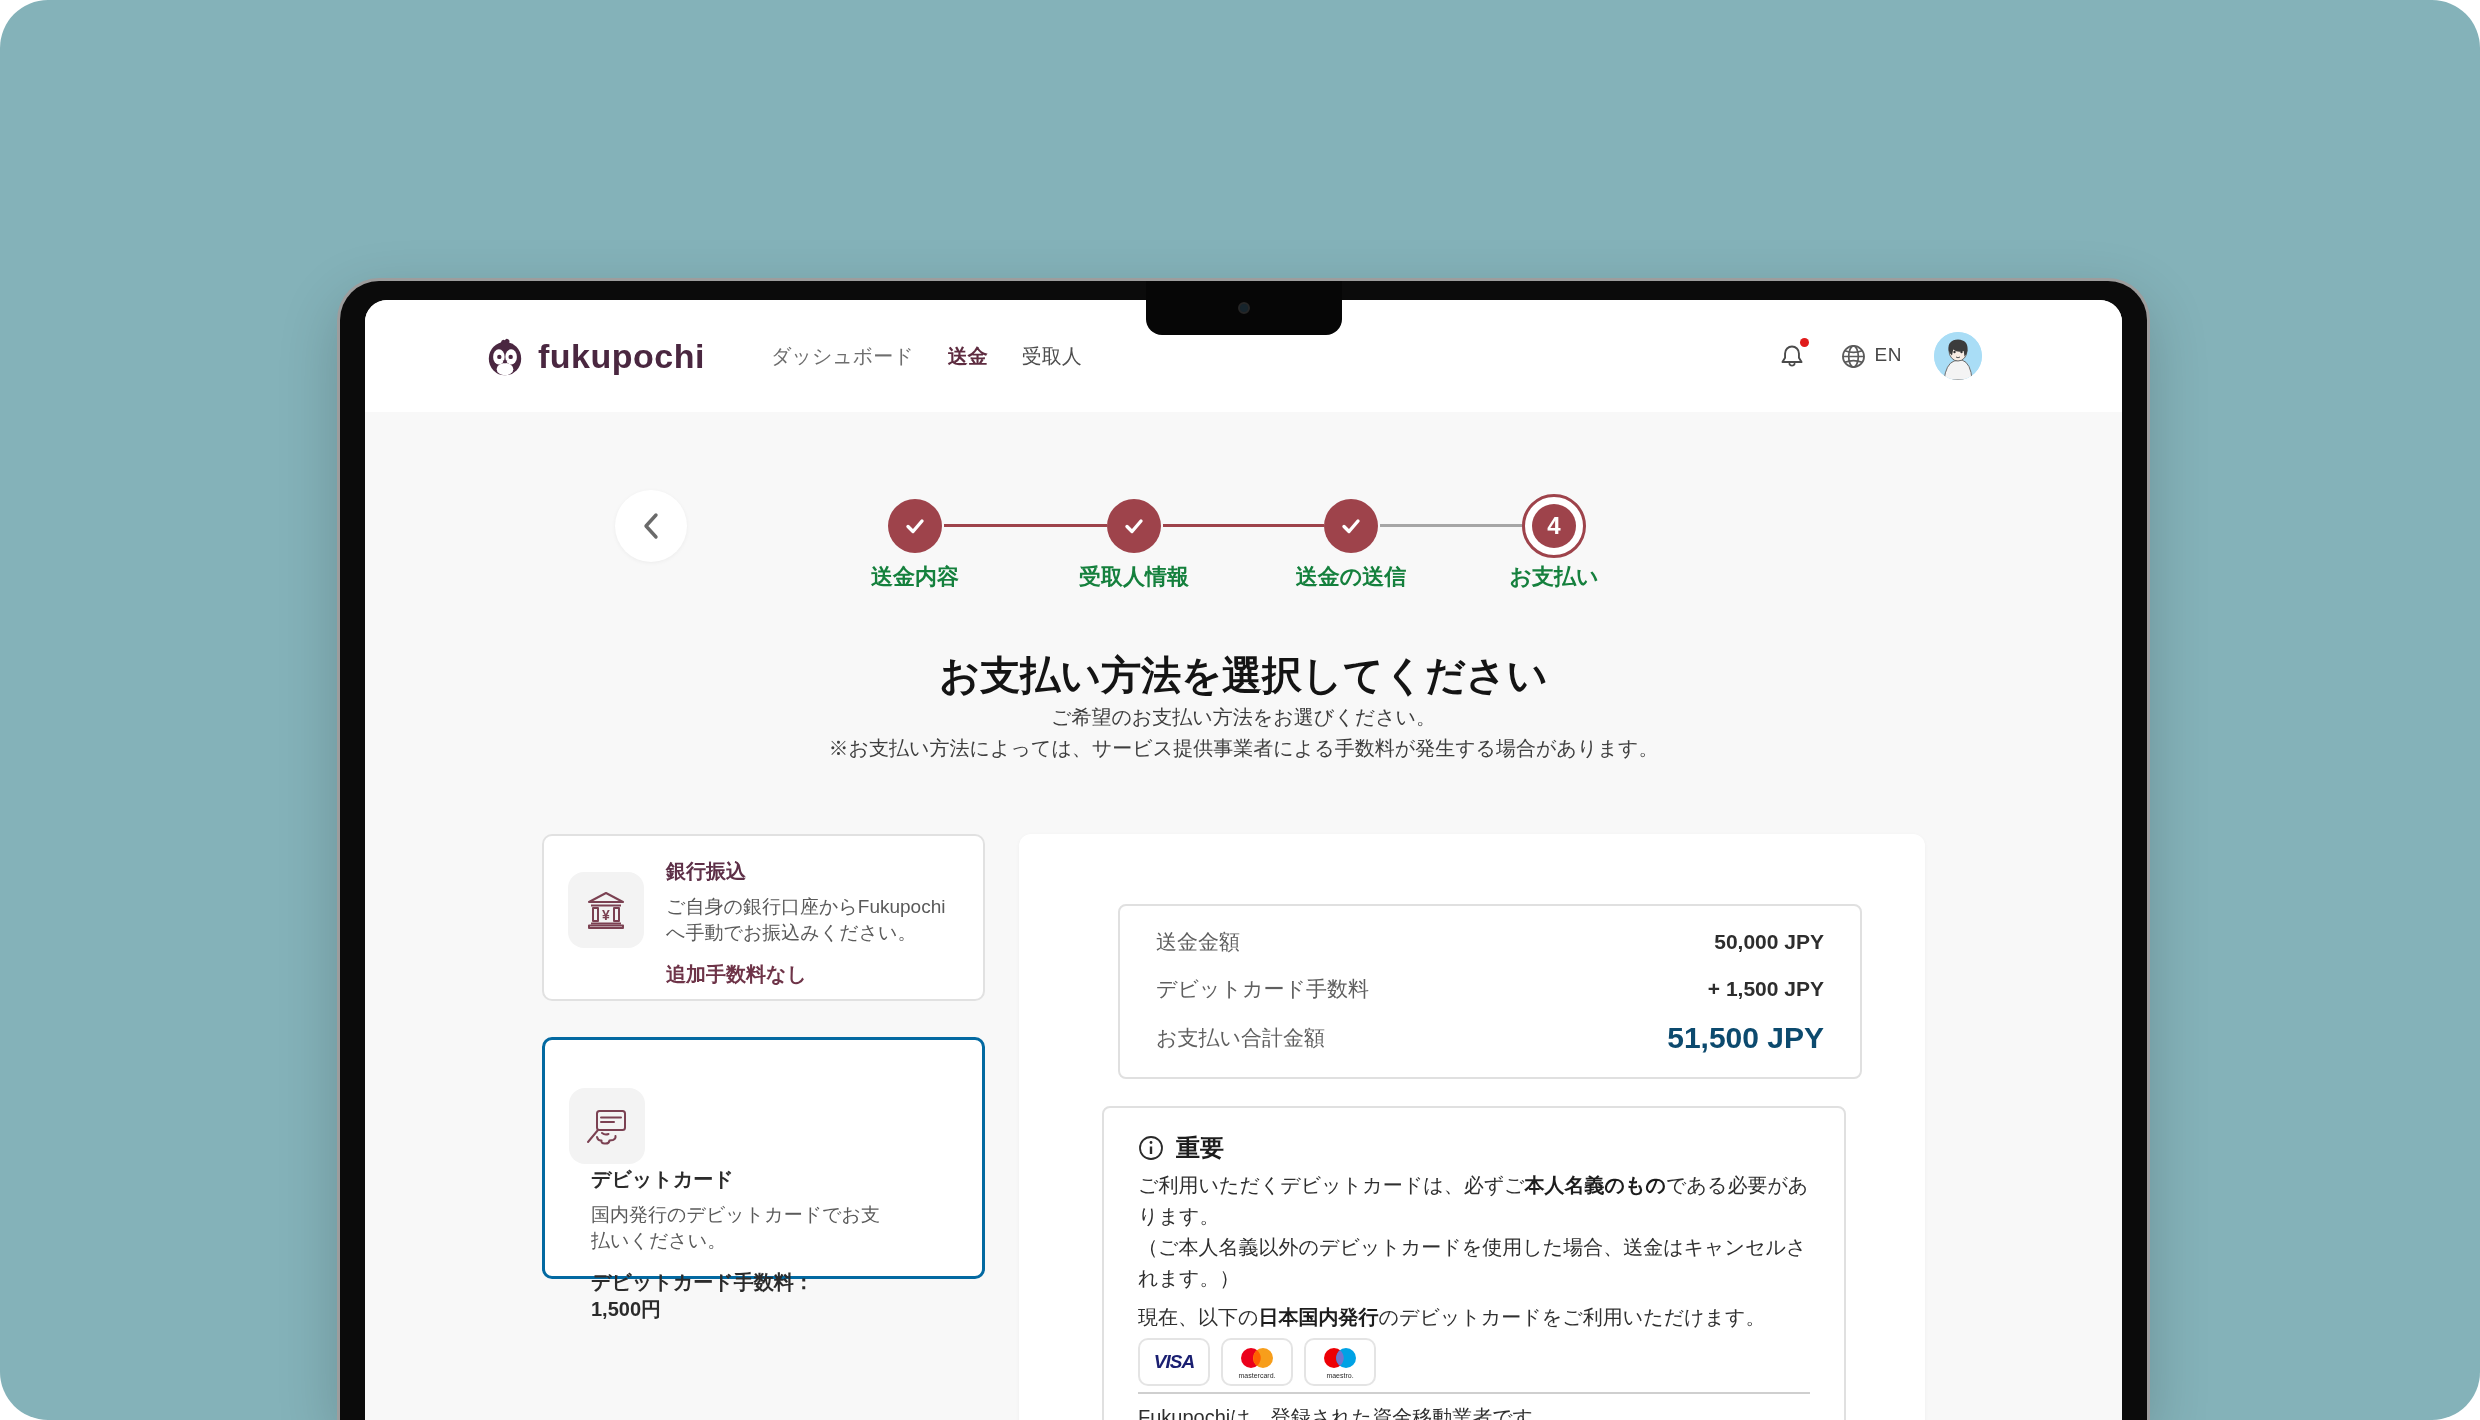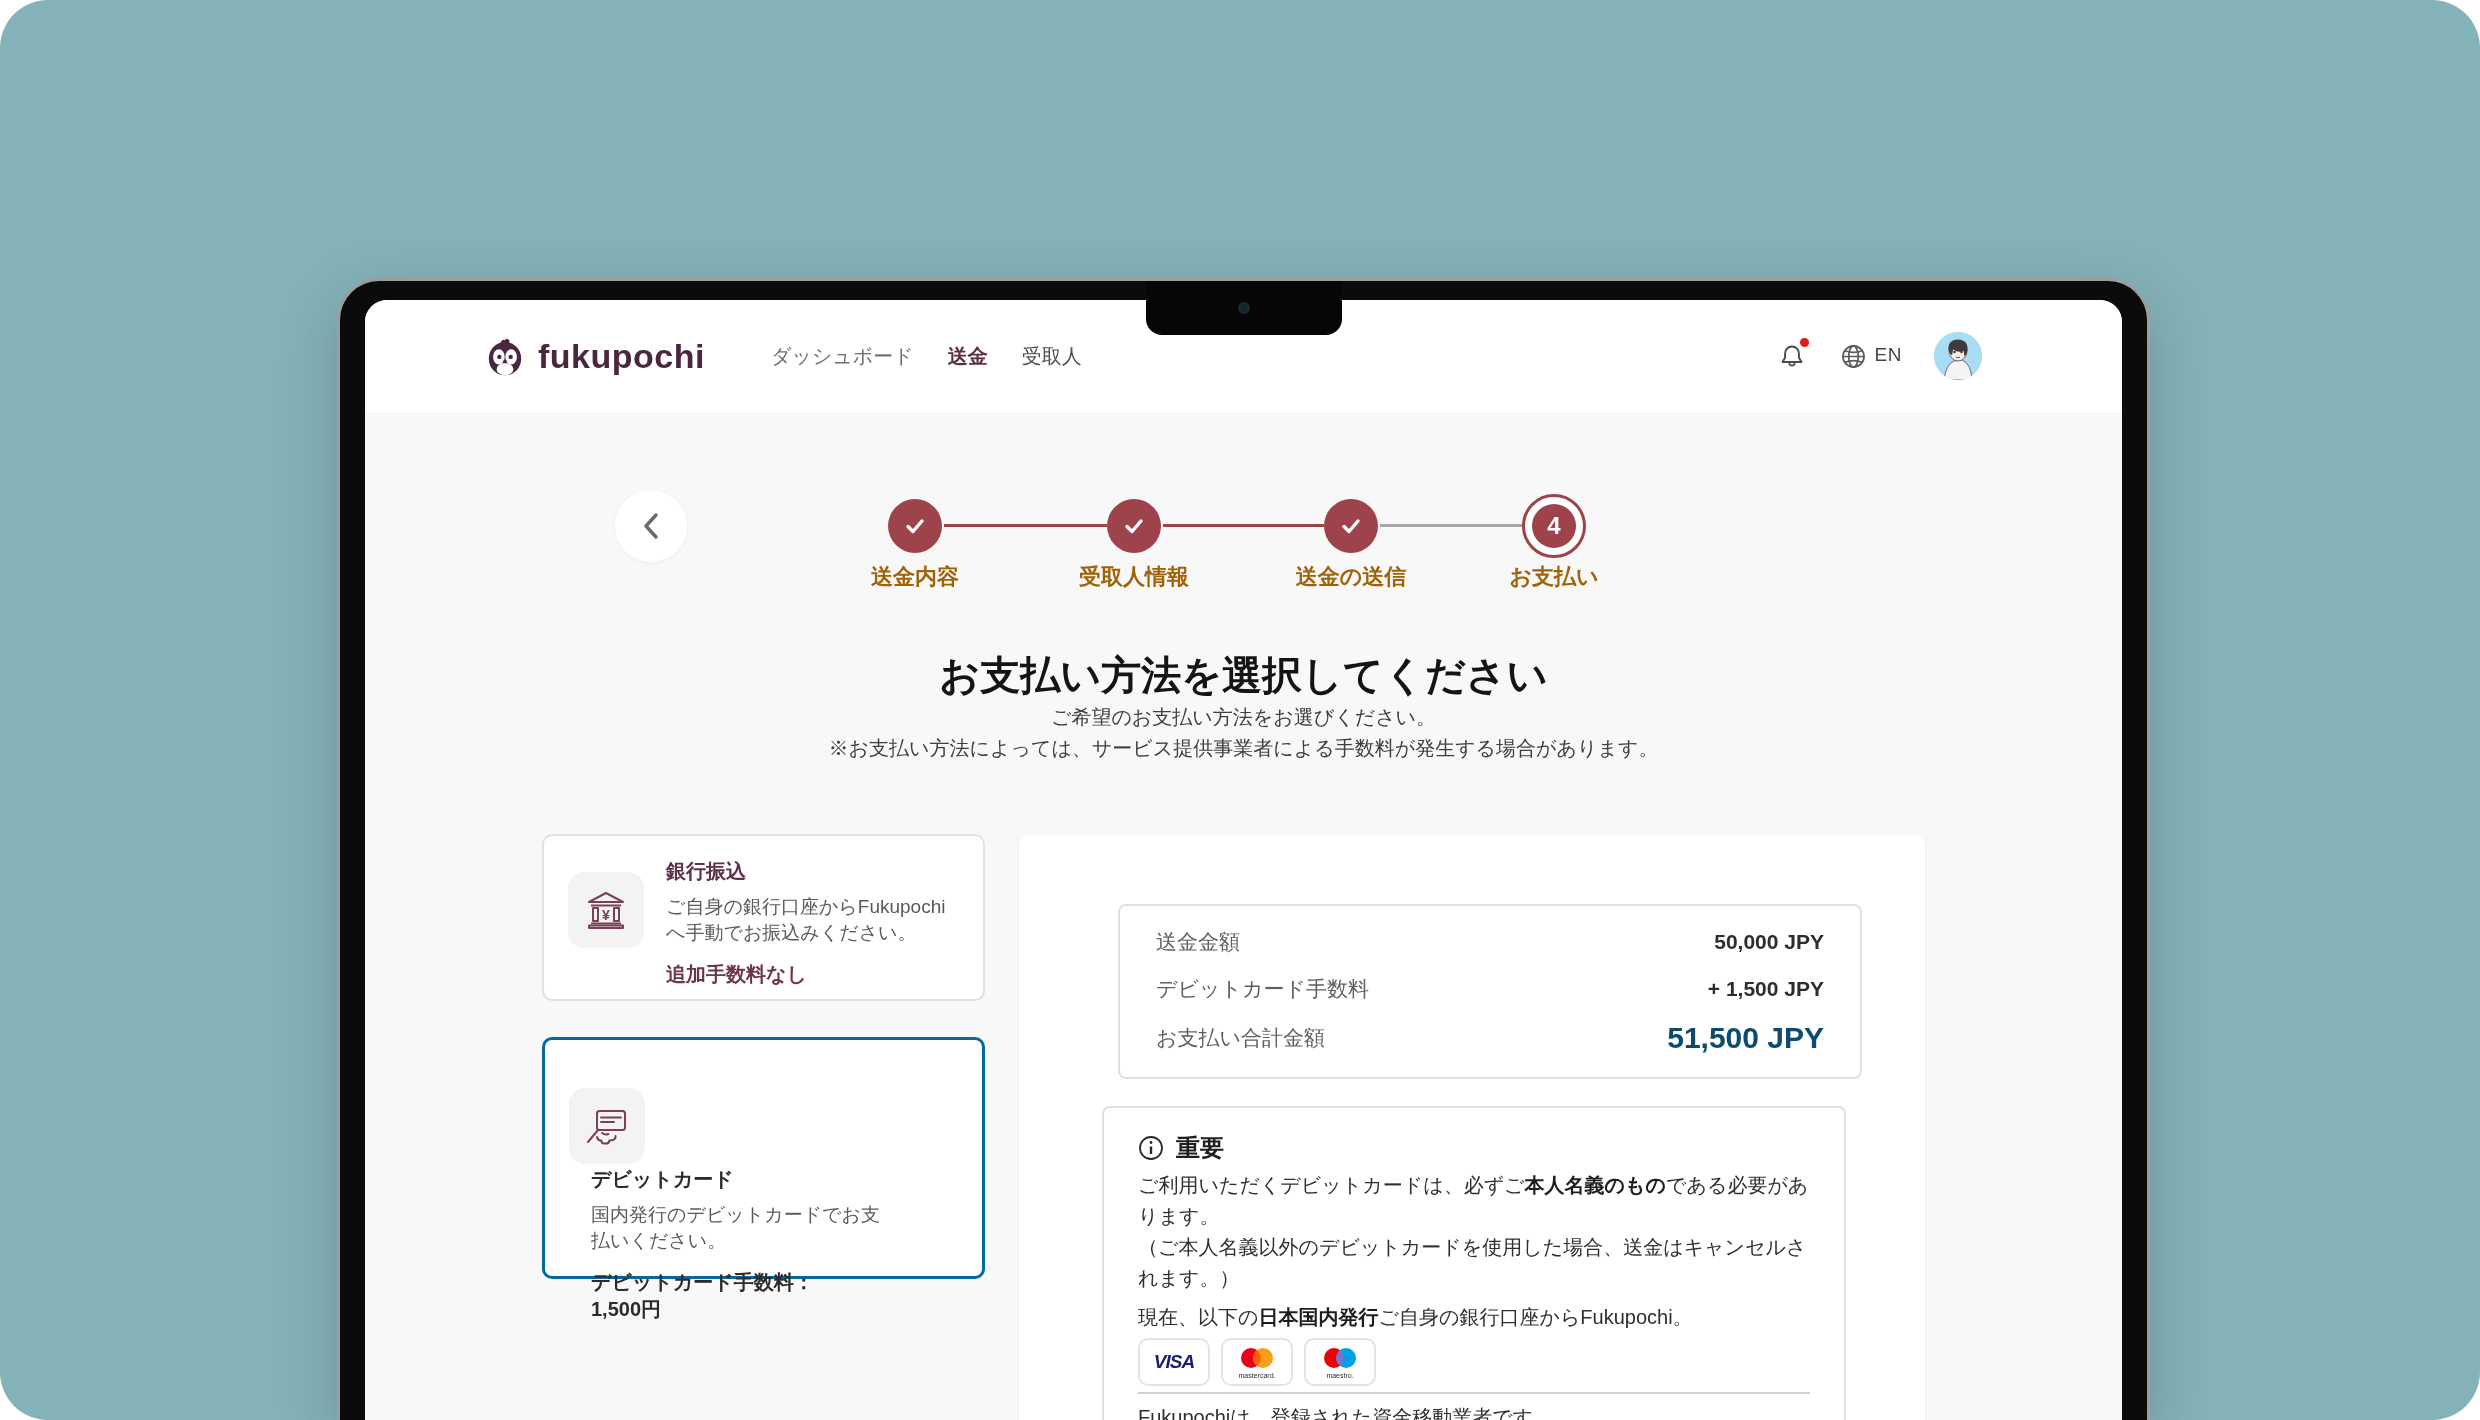--- a/index.html
+++ b/index.html
@@ -45,21 +45,21 @@
   .c2 { left:798px; width:161px; background:#9e434b; }
   .c3 { left:1015px; width:142px; background:#a6a6a6; }
 
   .step-circle { position:absolute; top:87px; width:54px; height:54px; border-radius:50%;
                  background:#9e434b; display:flex; align-items:center; justify-content:center; }
   .s1 { left:523px; } .s2 { left:742px; } .s3 { left:959px; }
   .step-current { position:absolute; left:1157px; top:82px; width:64px; height:64px; border-radius:50%;
                   background:#fff; border:3px solid #9e434b; display:flex; align-items:center; justify-content:center; }
   .step-current-inner { width:44px; height:44px; border-radius:50%; background:#9e434b; color:#fff;
                         font-size:24px; font-weight:bold; display:flex; align-items:center; justify-content:center; }
-  .step-label { position:absolute; top:150px; width:200px; text-align:center; font-size:22px; font-weight:bold; color:#a16207; }
+  .step-label { position:absolute; top:150px; width:200px; text-align:center; font-size:22px; font-weight:bold; color:#15803d; }
   .l1 { left:450px; } .l2 { left:669px; } .l3 { left:886px; } .l4 { left:1089px; }
 
   .page-title { position:absolute; top:236px; left:0; right:0; text-align:center;
                 font-size:40px; font-weight:bold; color:#141414; }
   .page-sub { position:absolute; top:290px; left:0; right:0; text-align:center;
               font-size:20px; color:#3e3e3e; line-height:31px; }
 
   
   .method-card { position:absolute; left:177px; width:443px; background:#fff; border:2px solid #e1e1e1;
                  border-radius:10px; display:flex; padding:20px 24px; cursor:pointer; }
@@ -301,21 +301,21 @@
                   <circle cx="13" cy="13" r="11"></circle>
                   <line x1="13" y1="11.5" x2="13" y2="19" stroke-width="2.4"></line>
                   <circle cx="13" cy="7.5" r="1.4" fill="#2a2a2a" stroke="none"></circle>
                 </svg>
               </span>
               <span>重要</span>
             </div>
 
             <div class="imp-p1"><span>ご利用いただくデビットカードは、必ずご</span><span class="imp-bold">本人名義のもの</span><span>である必要があります。</span><br><span>（ご本人名義以外のデビットカードを使用した場合、送金はキャンセルされます。）</span></div>
 
-            <div class="imp-p2"><span>現在、以下の</span><span class="imp-bold">日本国内発行</span><span>ご自身の銀行口座からFukupochi。</span></div>
+            <div class="imp-p2"><span>現在、以下の</span><span class="imp-bold">日本国内発行</span><span>のデビットカードをご利用いただけます。</span></div>
 
             <div class="brand-tiles">
               <div class="brand-tile">
                 <span class="visa-text">VISA</span>
               </div>
               <div class="brand-tile">
                 <svg width="44" height="28" viewBox="0 0 44 28">
                   <circle cx="16" cy="12" r="10" fill="#eb001b"></circle>
                   <circle cx="28" cy="12" r="10" fill="#f79e1b"></circle>
                   <path d="M22 4.2 a10 10 0 0 1 0 15.6 a10 10 0 0 1 0 -15.6 Z" fill="#ff5f00"></path>

